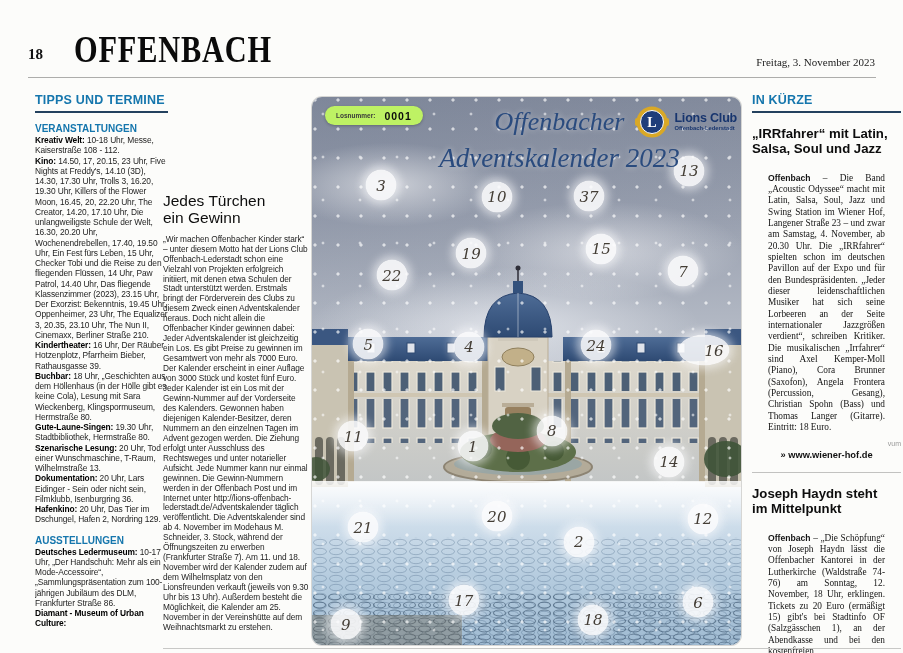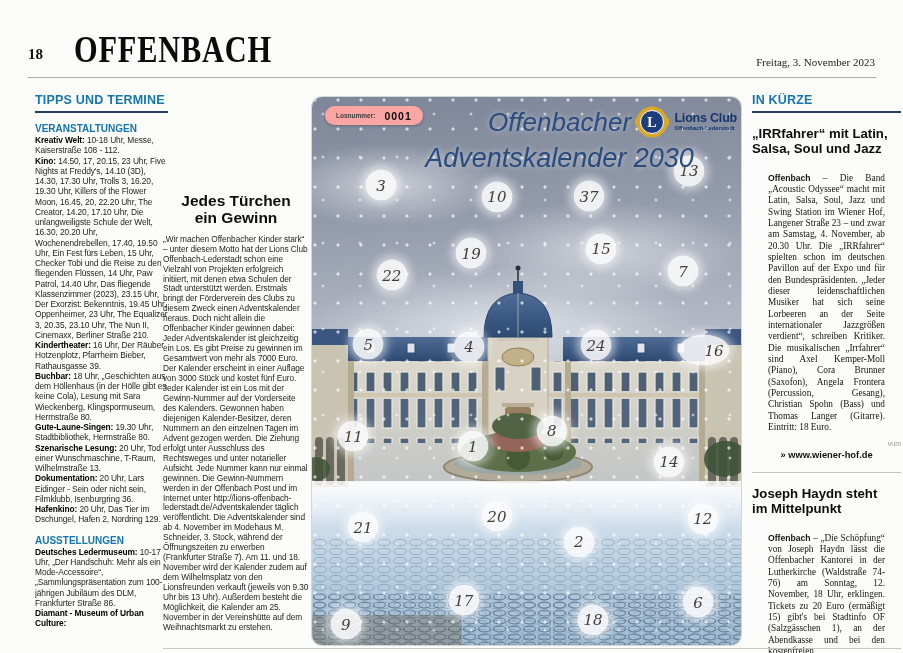--- a/index.html
+++ b/index.html
@@ -21,21 +21,21 @@
   .section-rule{height:2px;background:#24415e;margin-top:4px;}
 
   
   .col-left{position:absolute;left:35px;top:93px;width:133px;height:560px;overflow:hidden;}
   .group-title{color:#1576ad;font-weight:bold;font-size:10px;margin:10px 0 1px 0;}
   .listing-item{font-size:8.4px;line-height:1.22;color:#1d1d1d;letter-spacing:-.1px;}
   .listing-item b{color:#000;}
 
   
   .col-mid{position:absolute;left:163px;top:192px;width:146px;height:461px;overflow:hidden;}
-  .art-title{font-size:15.5px;font-weight:bold;line-height:1.12;color:#0d0d0d;margin-bottom:8px;text-align:center;}
+  .art-title{font-size:15.5px;font-weight:normal;line-height:1.12;color:#0d0d0d;margin-bottom:8px;}
   .art-title span{display:block;}
   .art-body{font-size:8.3px;line-height:1.2;color:#1d1d1d;letter-spacing:-.08px;}
 
   
   .col-right{position:absolute;left:752px;top:93px;width:149px;height:560px;overflow:hidden;}
   .brief-title{font-size:13.2px;font-weight:bold;line-height:1.16;color:#0d0d0d;margin:13px 0 7px 0;}
   .brief-title span{display:block;}
   .brief-body{font-family:"Liberation Serif",serif;font-size:9.3px;line-height:1.22;
               text-align:justify;color:#141414;margin:16px;}
   .brief-body b.city{font-family:"Liberation Sans",sans-serif;font-size:8.6px;}
@@ -63,27 +63,27 @@
     background-image:
       radial-gradient(circle at 3px 3px, rgba(255,255,255,.95) 1.2px, transparent 2px),
       radial-gradient(circle at 11px 17px, rgba(255,255,255,.8) 1px, transparent 1.8px);
     background-size:23px 29px, 37px 43px;}
   .cal-layer{position:absolute;inset:0;}
   .cal-num{position:absolute;width:31px;height:31px;border-radius:50%;
            background:rgba(252,252,253,.88);box-shadow:0 0 8px 4px rgba(252,252,253,.55);
            display:flex;align-items:center;justify-content:center;
            transform:translate(-50%,-50%);
            font-family:"DejaVu Serif",serif;font-style:italic;font-size:15px;color:#433d35;}
-  .los{position:absolute;left:13px;top:9px;height:19px;padding:0 11px;background:#fca5a5;
+  .los{position:absolute;left:13px;top:9px;height:19px;padding:0 11px;background:#bef264;
        border-radius:11px;display:flex;align-items:center;gap:9px;
        box-shadow:0 1px 3px rgba(0,0,0,.25);}
   .los-label{font-size:6.5px;color:#3a3a3a;font-weight:bold;}
   .los-value{font-size:10.5px;font-weight:bold;color:#0c0c0c;letter-spacing:1px;}
   .poster-title{position:absolute;left:70px;right:4px;top:7px;text-align:center;
-       font-family:Liberation Sans, sans-serif;font-style:italic;color:#2a4b7e;
+       font-family:Liberation Serif, serif;font-style:italic;color:#2a4b7e;
        text-shadow:0 0 6px rgba(255,255,255,.45);}
   .poster-title .t1{display:block;font-size:26px;line-height:36px;}
   .poster-title .t2{display:block;font-size:27px;line-height:34px;margin-top:1px;}
   .lions{position:absolute;right:4px;top:8px;display:flex;align-items:center;gap:5px;}
   .lions-text{line-height:1;}
   .lions-name{font-size:12.5px;font-weight:800;color:#17356e;letter-spacing:-.2px;}
   .lions-sub{font-size:5.8px;font-weight:bold;color:#17356e;margin-top:2px;}
 </style>
 </head>
 <body>
@@ -342,21 +342,21 @@
         </div>
       </div>
 
     <div class="los">
       <span class="los-label">Losnummer:</span>
       <span class="los-value">0001</span>
     </div>
 
     <div class="poster-title">
       <span class="t1">Offenbacher</span>
-      <span class="t2">Adventskalender 2030</span>
+      <span class="t2">Adventskalender 2023</span>
     </div>
 
     <div class="lions">
       <svg width="34" height="34" viewBox="0 0 34 34">
         <circle cx="17" cy="17" r="15.5" fill="#d9a826"></circle>
         <rect x="0" y="13" width="6" height="8" rx="2" fill="#d9a826"></rect>
         <rect x="28" y="13" width="6" height="8" rx="2" fill="#d9a826"></rect>
         <circle cx="17" cy="17" r="11.5" fill="#1f3d7a" stroke="#ffffff" stroke-width="1"></circle>
         <text x="17" y="22" text-anchor="middle" font-family="Liberation Serif, serif" font-size="14" font-weight="bold" fill="#ffffff">L</text>
       </svg>

